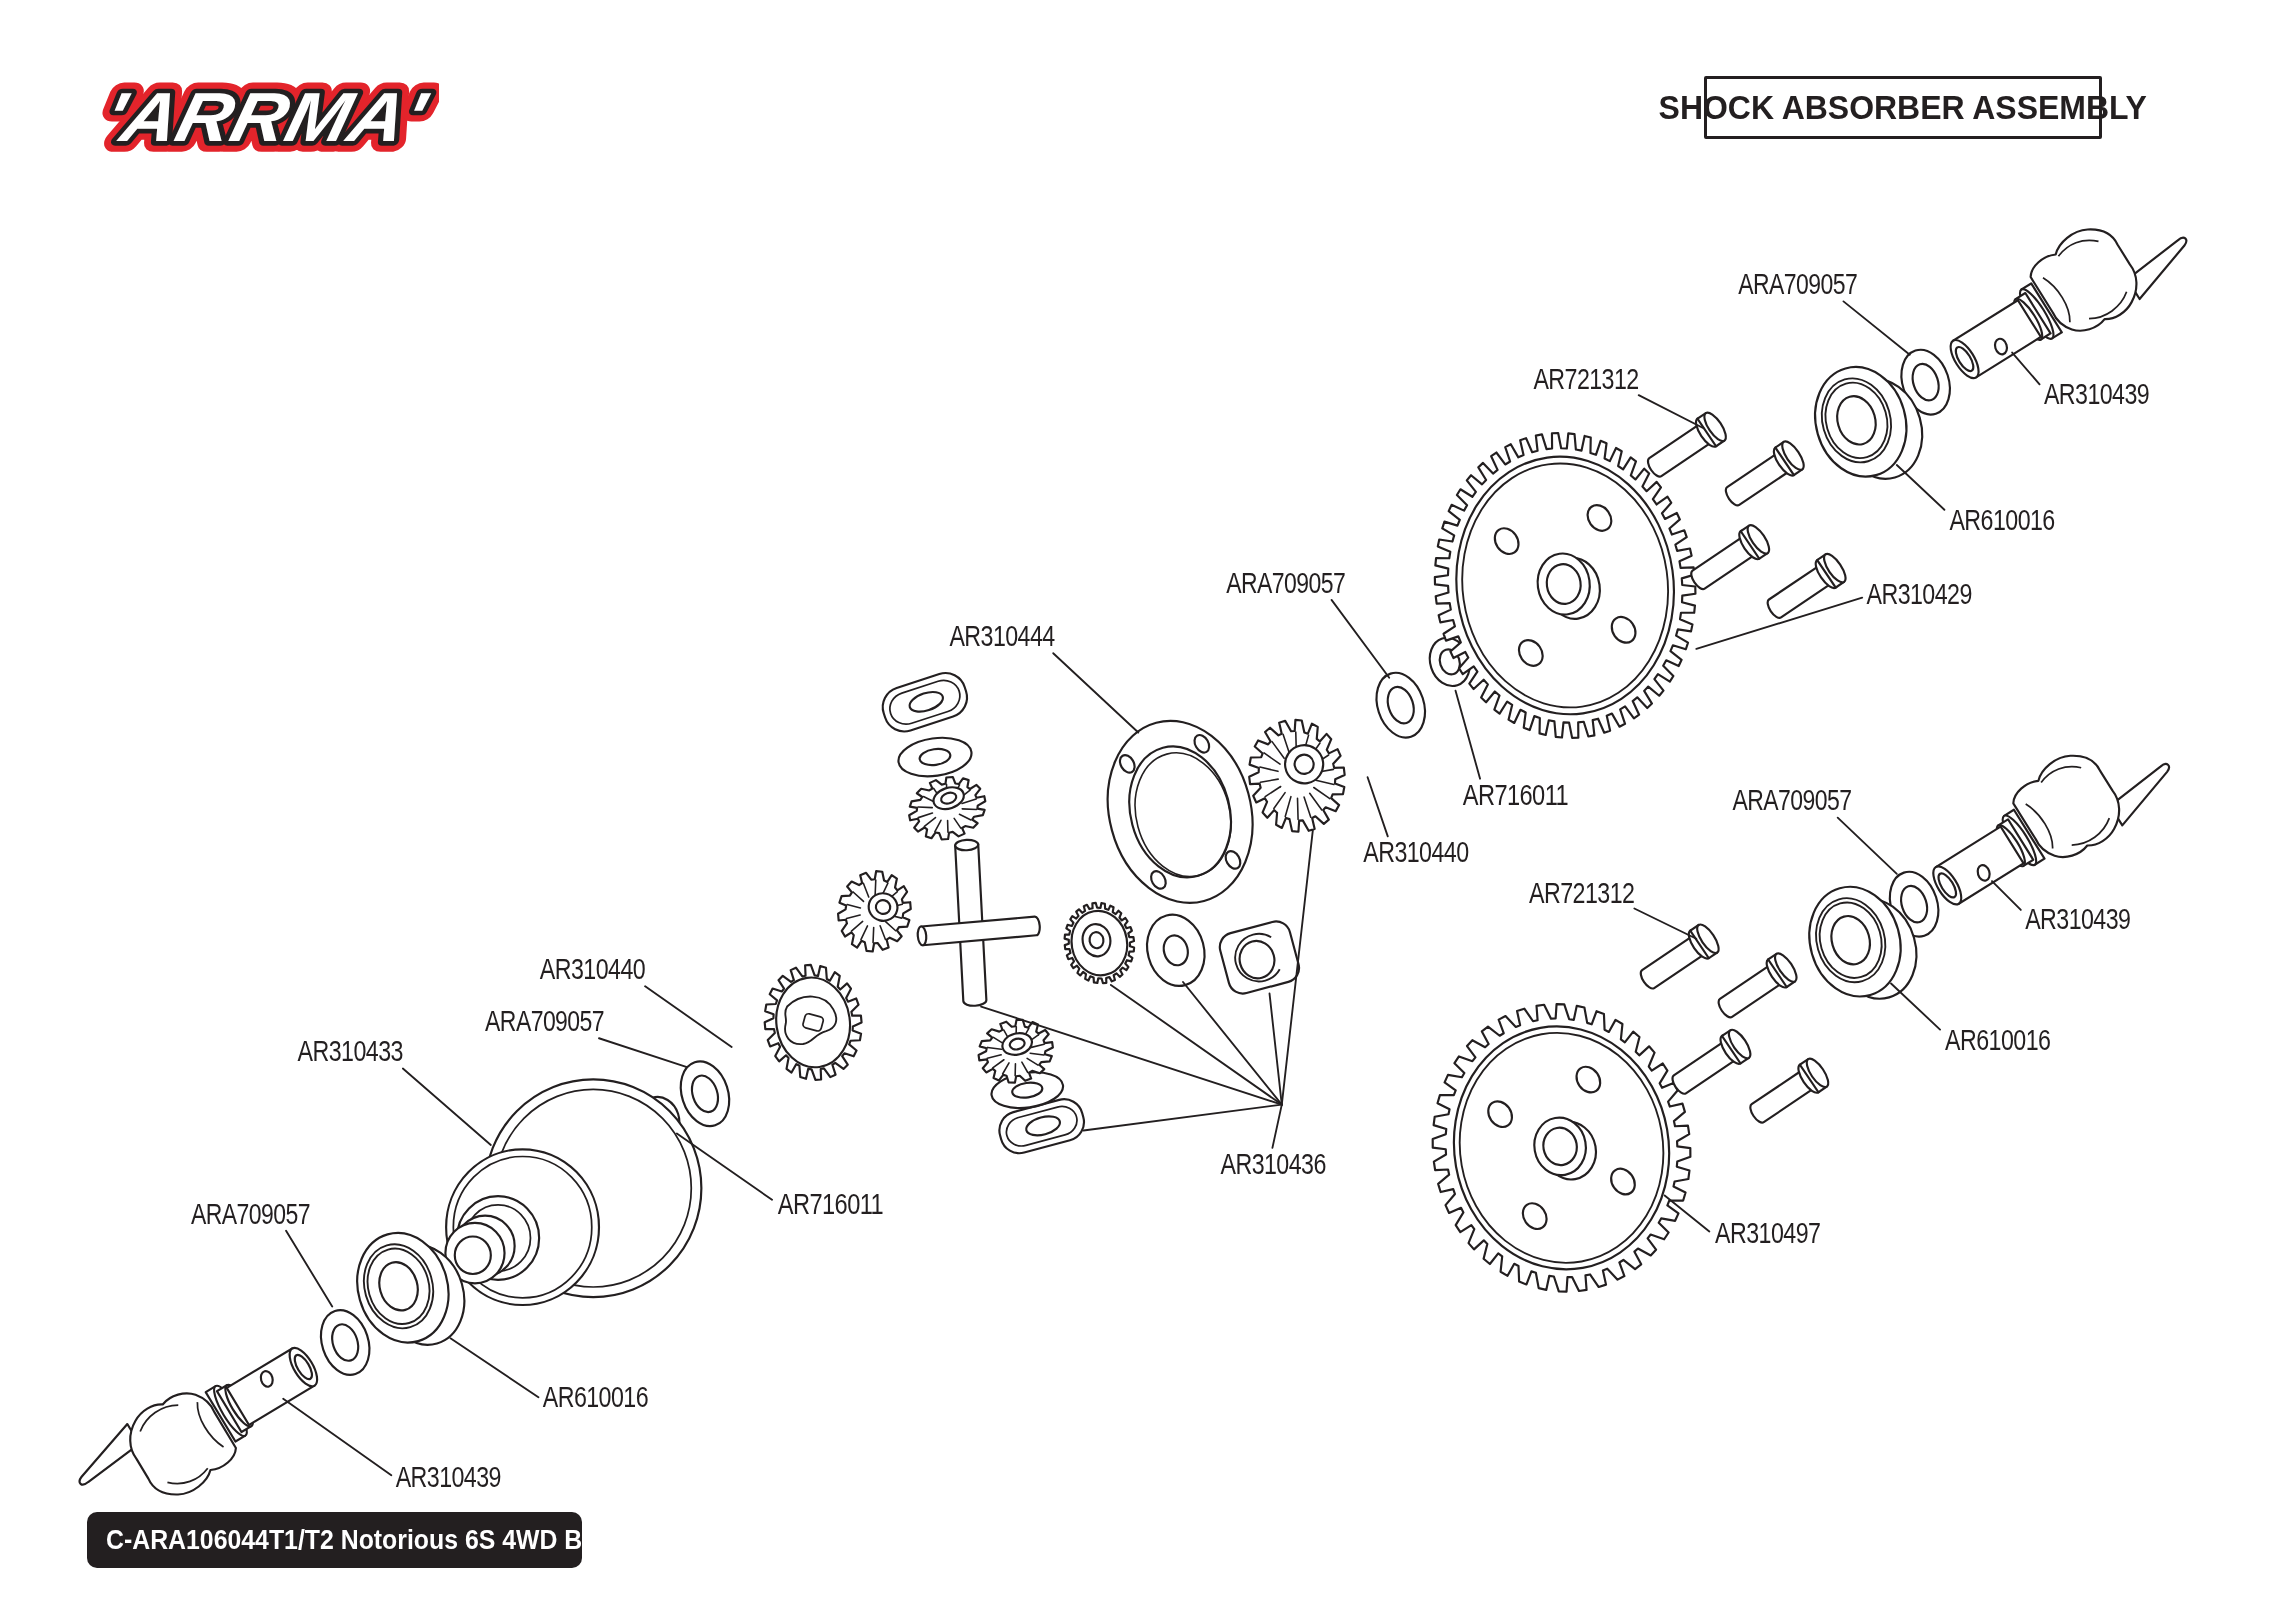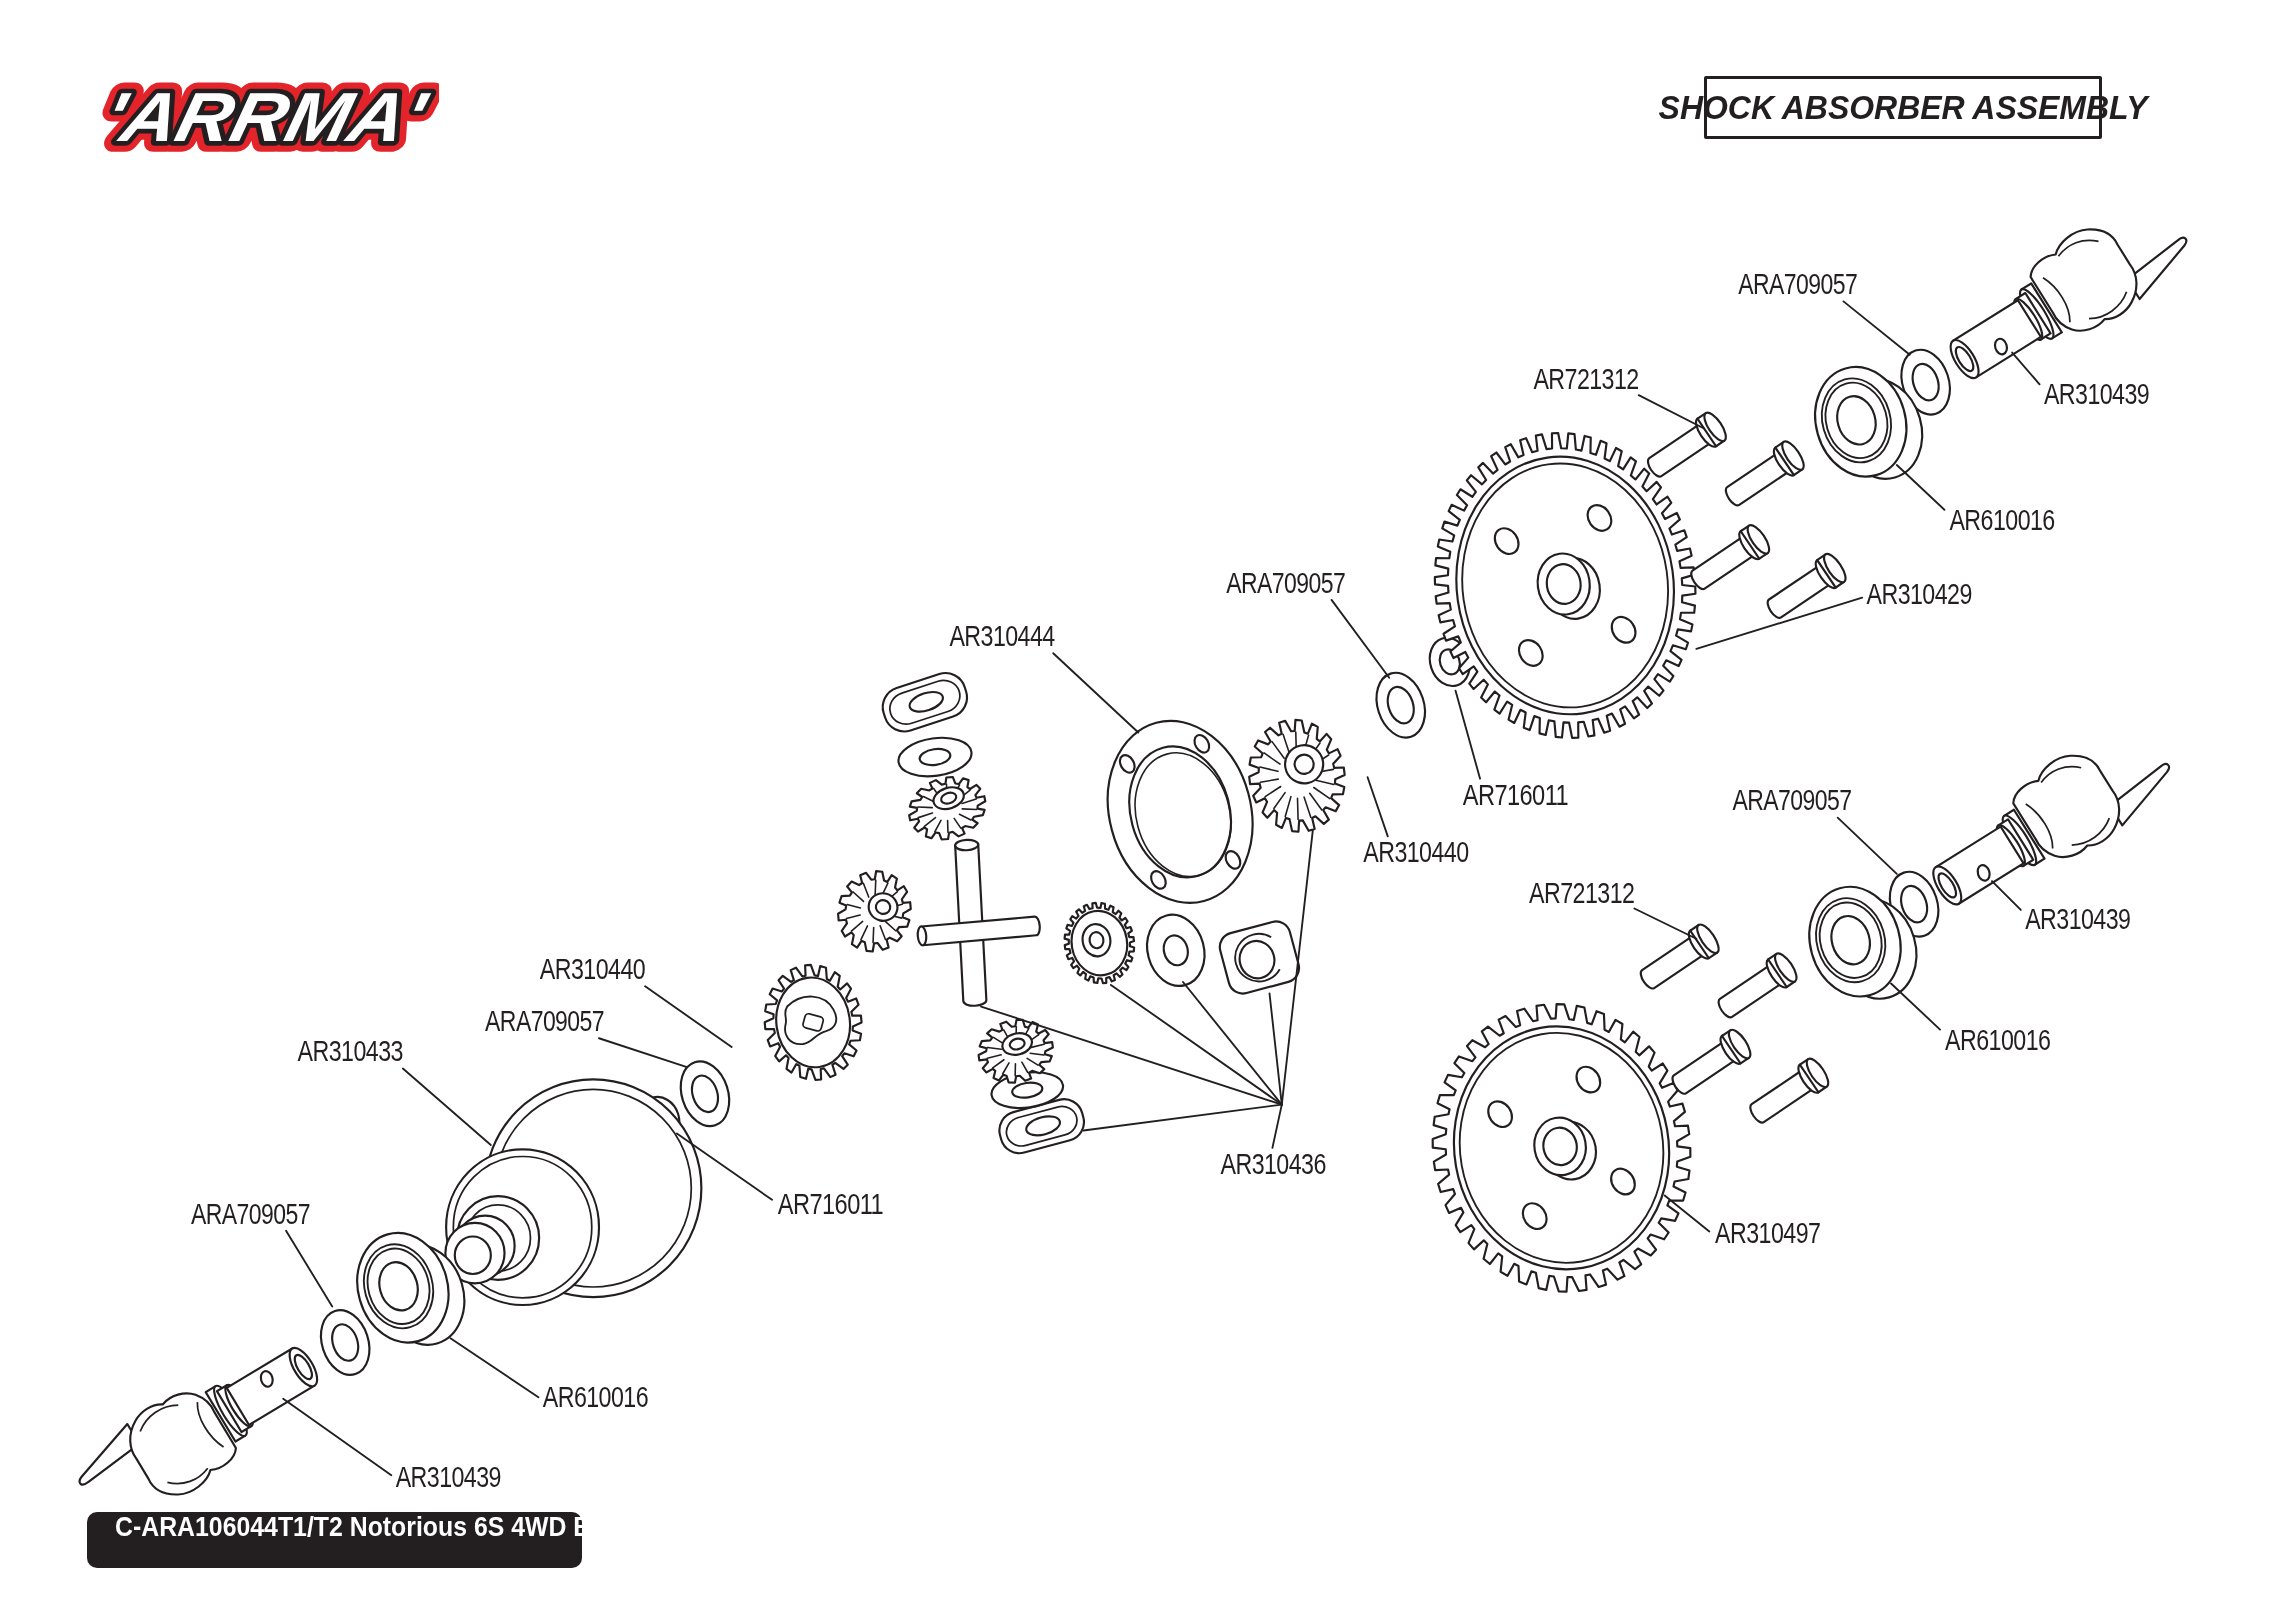--- a/index.html
+++ b/index.html
@@ -1,26 +1,26 @@
 <!DOCTYPE html>
 <html style="font-size:11.5px"><head>
 <meta charset="utf-8">
 <style>
   html,body{margin:0;padding:0;background:#ffffff;}
   .page{position:relative;width:2273px;height:1623px;background:#ffffff;overflow:hidden;
         font-family:"Liberation Sans",sans-serif;}
   .logo-box{position:absolute;left:78px;top:66px;width:361px;height:100px;}
   .title-box{position:absolute;left:1704px;top:76px;width:398px;height:63px;
              border:3.6px solid #231f20;border-radius:2px;background:#fff;
-             display:flex;align-items:center;justify-content:center;box-sizing:border-box;font-style:italic;}
+             display:flex;align-items:center;justify-content:center;box-sizing:border-box;}
   .title-box span{font-size:34px;font-weight:bold;color:#231f20;letter-spacing:0px;
                   transform:scaleX(0.94);white-space:nowrap;}
   .footer-badge{position:absolute;left:87px;top:1512px;width:495px;height:56px;
-                background:#231f20;border-radius:10px;display:flex;box-sizing:border-box;
-                padding-left:28px;}
+                background:#231f20;border-radius:10px;display:flex;align-items:center;box-sizing:border-box;
+                padding-left:19px;}
   .footer-badge span{font-size:27px;font-weight:bold;color:#ffffff;transform:scaleX(0.92);
                      transform-origin:left center;white-space:nowrap;}
   svg text.lbl{font-family:"Liberation Sans",sans-serif;font-size:41px;fill:#231f20;letter-spacing:-1px;}
   .logo-text{font-family:"Liberation Sans",sans-serif;font-weight:bold;font-style:italic;}
 </style>
 </head>
 <body>
 
 <div class="page">
 

